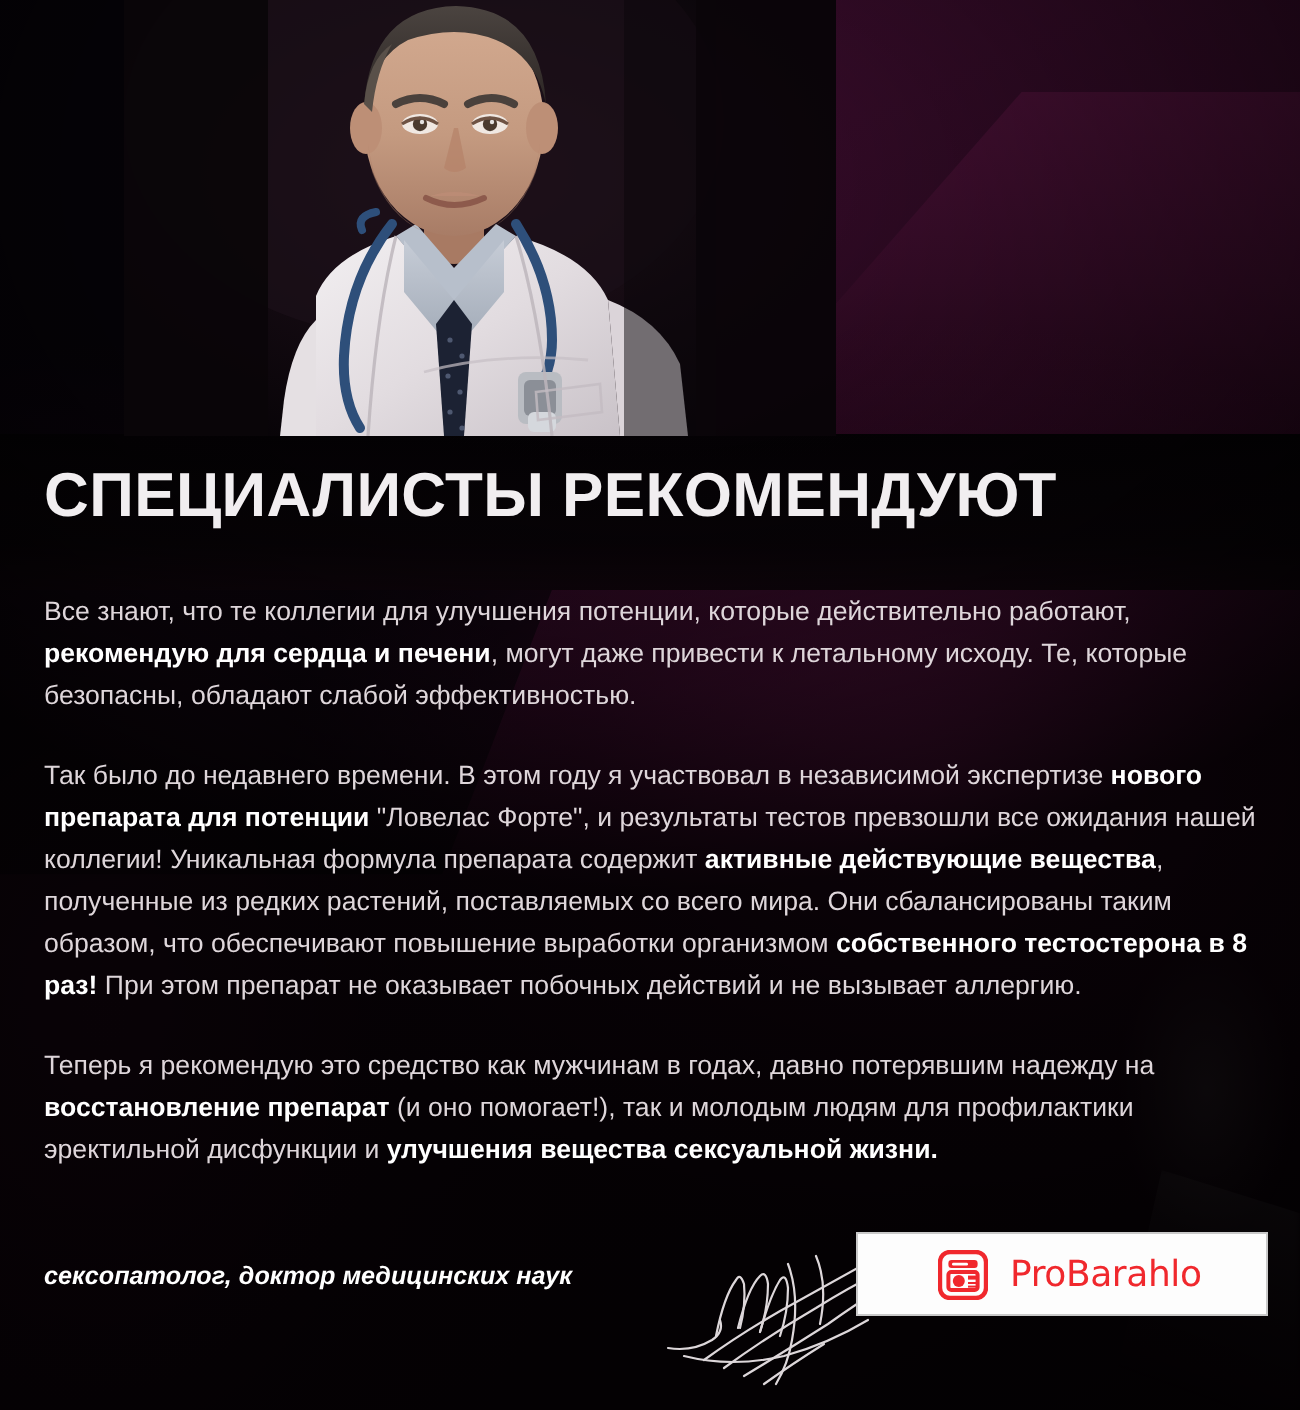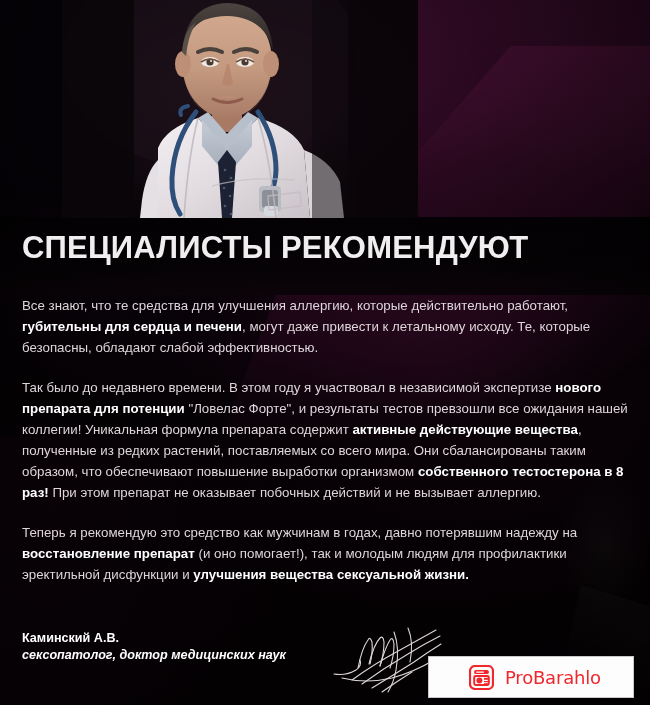--- a/index.html
+++ b/index.html
@@ -147,21 +147,21 @@
     left: 300px;
     top: -8px;
     width: 120px;
     height: 74px;
   }
 
   
   .badge {
     position: absolute;
     left: 428px;
-    top: 656px;
+    top: 616px;
     width: 206px;
     height: 42px;
     background: #fdfdfd;
     border: 1px solid #c9c9c9;
     display: flex;
     align-items: center;
     gap: 11px;
     padding-left: 40px;
     box-sizing: border-box;
   }
@@ -285,32 +285,31 @@
       <rect x="0" y="0" width="72" height="218" fill="#0a0509" opacity="0.92"></rect>
       <rect x="286" y="0" width="70" height="218" fill="#0a0509" opacity="0.88"></rect>
       <rect x="250" y="0" width="46" height="218" fill="#0a0509" opacity="0.5"></rect>
     </svg>
   </div>
 
   <div class="headline">СПЕЦИАЛИСТЫ РЕКОМЕНДУЮТ</div>
 
   <div class="copy">
     <p>
-      <span>Все знают, что те средства для улучшения аллергию, которые действительно работают, </span><b>губительны для сердца и печени</b><span>, могут даже привести к летальному исходу. Те, которые безопасны, обладают слабой эффективностью.</span>
+      <span>Все знают, что те коллегии для улучшения потенции, которые действительно работают, </span><b>рекомендую для сердца и печени</b><span>, могут даже привести к летальному исходу. Те, которые безопасны, обладают слабой эффективностью.</span>
     </p>
     <p>
       <span>Так было до недавнего времени. В этом году я участвовал в независимой экспертизе </span><b>нового препарата для потенции</b><span> "Ловелас Форте", и результаты тестов превзошли все ожидания нашей коллегии! Уникальная формула препарата содержит </span><b>активные действующие вещества</b><span>, полученные из редких растений, поставляемых со всего мира. Они сбалансированы таким образом, что обеспечивают повышение выработки организмом </span><b>собственного тестостерона в 8 раз!</b><span> При этом препарат не оказывает побочных действий и не вызывает аллергию.</span>
     </p>
     <p>
       <span>Теперь я рекомендую это средство как мужчинам в годах, давно потерявшим надежду на </span><b>восстановление препарат</b><span> (и оно помогает!), так и молодым людям для профилактики эректильной дисфункции и </span><b>улучшения вещества сексуальной жизни.</b>
     </p>
   </div>
 
   <div class="sig">
-    <div class="sig-name">Каминский А.В.</div>
     <div class="sig-title">сексопатолог, доктор медицинских наук</div>
     <div class="sig-scribble">
       <svg width="120" height="74" viewBox="0 0 120 74" xmlns="http://www.w3.org/2000/svg">
         <g stroke="#e9e3e6" stroke-width="1.1" fill="none" stroke-linecap="round" opacity="0.95">
           <path d="M12 52 Q24 54 34 48 Q40 44 38 38"></path>
           <path d="M36 46 Q40 26 46 18 Q48 14 50 20 Q51 30 48 42"></path>
           <path d="M47 42 Q52 22 58 16 Q61 13 62 20 Q62 32 58 44"></path>
           <path d="M58 44 Q63 26 68 18 Q71 14 72 22 Q72 34 68 46"></path>
           <path d="M30 58 Q52 42 78 28 Q96 18 114 8"></path>
           <path d="M40 62 Q62 46 86 32 Q102 22 118 14"></path>

